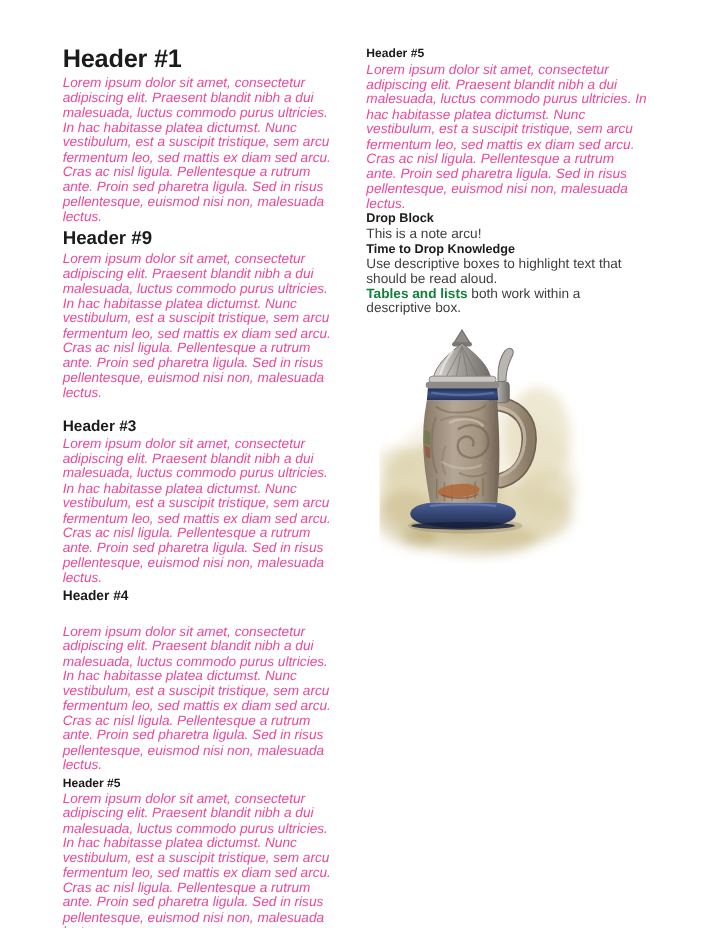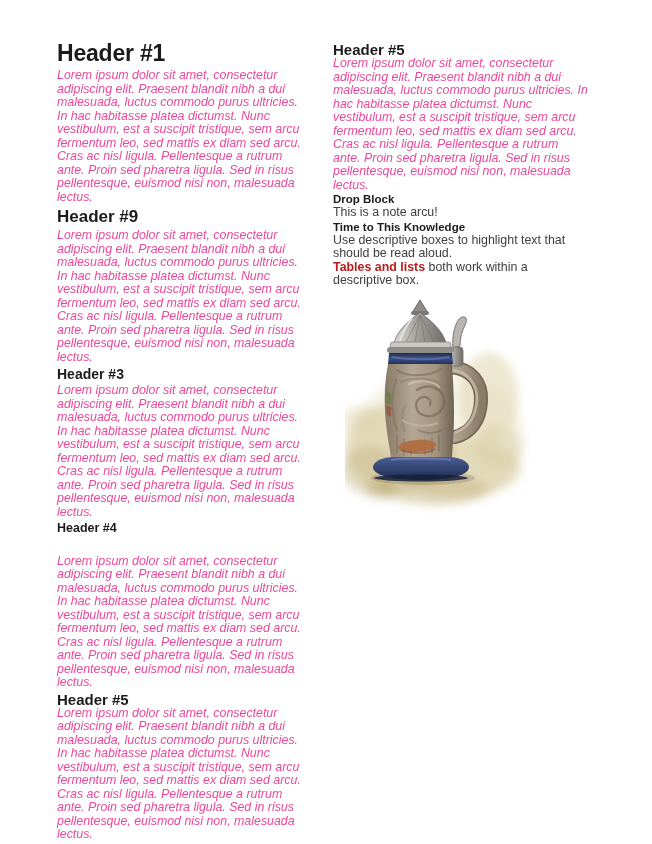--- a/index.html
+++ b/index.html
@@ -17,23 +17,23 @@
     gap: 23px;
     padding: 40px 24px 0 57px;
   }
   .col { flex: none; }
   .col-left  { width: 253px; }
   .col-right { width: 256px; }
 
   .hd { font-weight: 700; color: #1b1b1b; }
   .h1 { font-size: 23px;   line-height: 26px;   margin: 0 0 3px 0; letter-spacing: -0.2px; }
   .h2 { font-size: 17px;   line-height: 20px;   margin: 3px 0 2px 0; }
-  .h3 { font-size: 14px;   line-height: 15px;   margin: 3px 0 2px 0; }
+  .h3 { font-size: 14px;   line-height: 15px;   margin: 16px 0 2px 0; }
   .h4 { font-size: 12.5px; line-height: 13.5px; margin: 3px 0 19px 0; }
-  .h5 { font-size: 15px; line-height: 13px;   margin: 3px 0 1px 0; }
+  .h5 { font-size: 11px; line-height: 13px;   margin: 3px 0 1px 0; }
 
   .body-text {
     font-size: 12.4px;
     line-height: 13.5px;
     color: #ec4899;
     margin: 0 0 1px 0;
     font-style: italic;
   }
   .note-label {
     font-size: 11.5px;
@@ -41,21 +41,21 @@
     font-weight: 700;
     color: #1b1b1b;
     margin: 1px 0 0 0;
   }
   .note-text {
     font-size: 12.4px;
     line-height: 13.5px;
     color: #3e3e3e;
     margin: 0;
   }
-  .bold-lead { font-weight: 700; color: #b91c1c; }
+  .bold-lead { font-weight: 700; color: #15803d; }
 
   .figure {
     margin-top: 10px;
     margin-left: 12px;
     width: 244px;
     height: 215px;
   }
 </style>
 </head>
 <body>
@@ -98,21 +98,21 @@
         <div class="hd h5">Header #5</div>
         <p class="body-text">Lorem ipsum dolor sit amet, consectetur adipiscing elit. Praesent blandit nibh a dui malesuada, luctus commodo purus ultricies. In hac habitasse platea dictumst. Nunc vestibulum, est a suscipit tristique, sem arcu fermentum leo, sed mattis ex diam sed arcu. Cras ac nisl ligula. Pellentesque a rutrum ante. Proin sed pharetra ligula. Sed in risus pellentesque, euismod nisi non, malesuada lectus.</p>
       </div>
 
       <div>
         <div class="note-label">Drop Block</div>
         <p class="note-text">This is a note arcu!</p>
       </div>
 
       <div>
-        <div class="note-label">Time to This Knowledge</div>
+        <div class="note-label">Time to Drop Knowledge</div>
         <p class="note-text">Use descriptive boxes to highlight text that should be read aloud.</p>
       </div>
 
       <p class="note-text"><span class="bold-lead">Tables and lists</span><span> both work within a descriptive box.</span></p>
 
       <div class="figure">
         <svg width="244" height="215" viewBox="6 0 244 215" xmlns="http://www.w3.org/2000/svg" role="img" aria-label="Watercolor illustration of a German beer stein with pewter pointed lid, thumb lever, blue bands and tan splash background">
           <defs>
             <filter id="wcblur" x="-40%" y="-40%" width="180%" height="180%">
               <feGaussianBlur stdDeviation="5"></feGaussianBlur>

